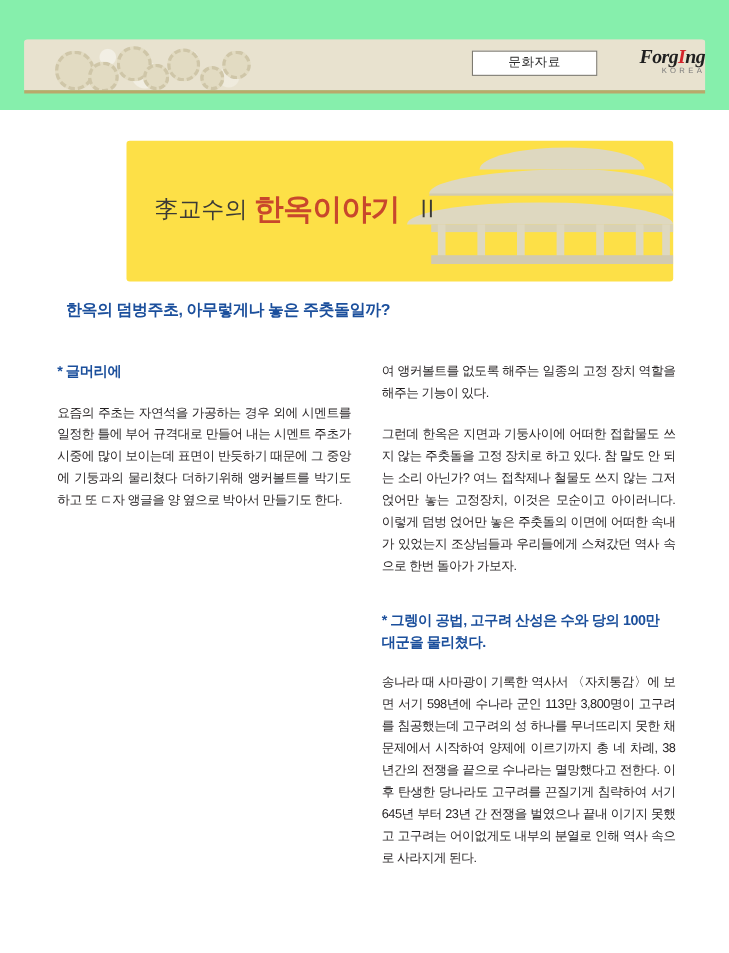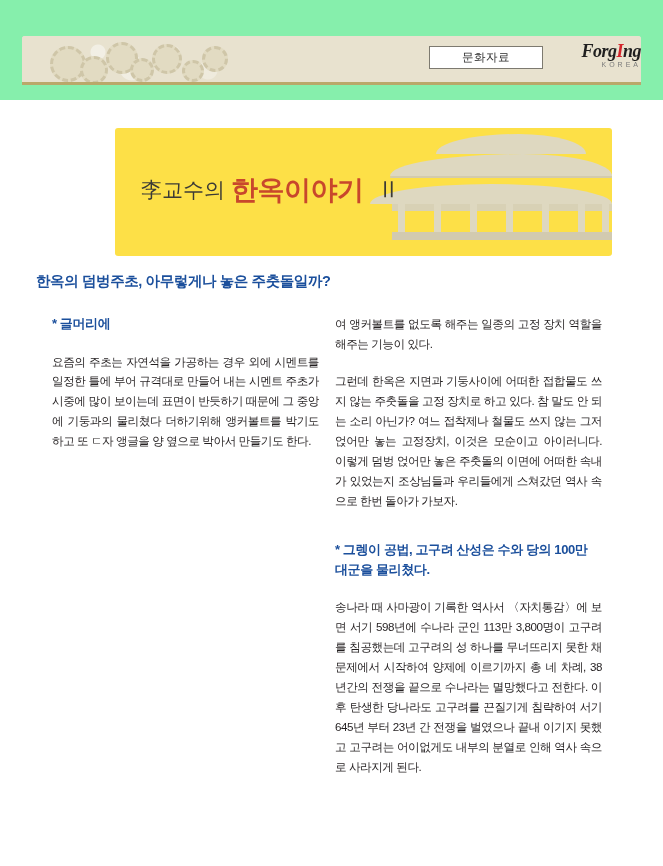--- a/index.html
+++ b/index.html
@@ -174,36 +174,36 @@
     font-family: "Liberation Serif", serif;
     font-size: 22px;
     color: #3b3a36;
     vertical-align: middle;
     margin-left: 14px;
   }
 
   
   .headline {
     position: absolute;
-    left: 36px; top: 272px;
+    left: 60px; top: 272px;
     width: 560px;
     font-size: 14.5px;
     font-weight: bold;
     color: #1b4f9c;
     letter-spacing: -0.4px;
   }
 
   
   .columns {
     position: absolute;
-    left: 52px; top: 314px;
+    left: 52px; top: 328px;
     width: 562px;
     height: 520px;
     display: flex;
-    gap: 16px;
+    gap: 28px;
   }
   .col {
     width: 267px;
   }
   .sec-title {
     font-size: 13px;
     font-weight: bold;
     color: #1b4f9c;
     letter-spacing: -0.4px;
     margin: 0 0 18px 0;

